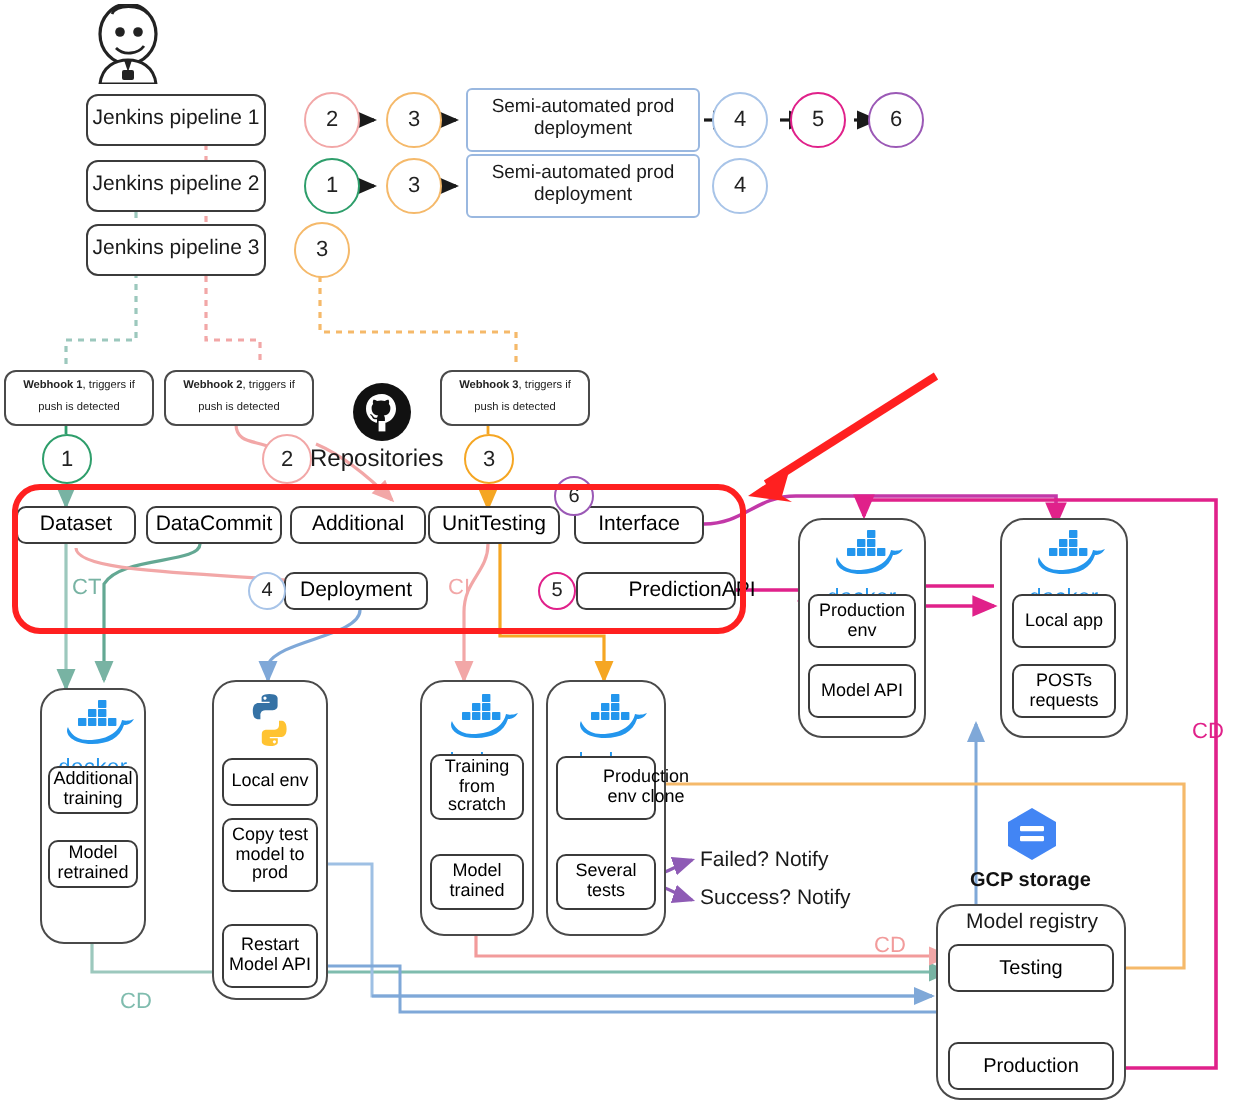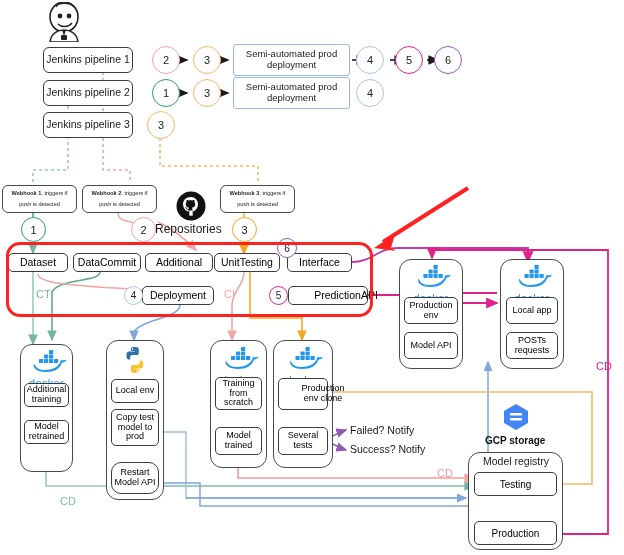--- a/index.html
+++ b/index.html
@@ -432,21 +432,21 @@
       <path d="M14.7,2 C10.5,2 10.8,3.9 10.8,3.9 L10.8,5.9 L14.8,5.9 L14.8,6.5 L9.2,6.5 C9.2,6.5 6.4,6.2 6.4,10.5 C6.4,14.8 8.8,14.6 8.8,14.6 L10.2,14.6 L10.2,12.5 C10.2,12.5 10.1,10.1 12.6,10.1 L16.5,10.1 C16.5,10.1 18.8,10.1 18.8,7.9 L18.8,4.2 C18.8,4.2 19.1,2 14.7,2 z M12.5,3.3 C12.9,3.3 13.3,3.7 13.3,4.1 C13.3,4.5 12.9,4.9 12.5,4.9 C12,4.9 11.7,4.5 11.7,4.1 C11.7,3.7 12,3.3 12.5,3.3 z" fill="#3572A5"></path>
       <path d="M15,28 C19.2,28 18.9,26.1 18.9,26.1 L18.9,24.1 L14.9,24.1 L14.9,23.5 L20.5,23.5 C20.5,23.5 23.3,23.8 23.3,19.5 C23.3,15.2 20.9,15.4 20.9,15.4 L19.5,15.4 L19.5,17.5 C19.5,17.5 19.6,19.9 17.1,19.9 L13.2,19.9 C13.2,19.9 10.9,19.9 10.9,22.1 L10.9,25.8 C10.9,25.8 10.6,28 15,28 z M17.2,26.7 C16.8,26.7 16.4,26.3 16.4,25.9 C16.4,25.5 16.8,25.1 17.2,25.1 C17.7,25.1 18,25.5 18,25.9 C18,26.3 17.7,26.7 17.2,26.7 z" fill="#FFC331"></path>
     </svg>
   </div>
   <div class="pill" style="left:111px;top:379px;width:48px;height:24px;font-size:9px;">
     <span>Local env</span>
   </div>
   <div class="pill" style="left:111px;top:409px;width:48px;height:37px;font-size:9px;">
     <span>Copy test model to prod</span>
   </div>
-  <div class="pill" style="left:111px;top:462px;width:48px;height:32px;font-size:9px;border-radius:10px;">
+  <div class="pill" style="left:111px;top:462px;width:48px;height:32px;font-size:9px;">
     <span>Restart Model API</span>
   </div>
 
   <div class="container-box" style="left:210px;top:340px;width:57px;height:128px;"></div>
   <div class="dockerwrap" style="left:215px;top:345px;width:47px;">
     <svg width="47" height="26" viewBox="0 0 45 26">
       <g fill="#2396ed">
         <rect x="15" y="11" width="4.2" height="4" rx="0.4"></rect>
         <rect x="20" y="11" width="4.2" height="4" rx="0.4"></rect>
         <rect x="25" y="11" width="4.2" height="4" rx="0.4"></rect>

